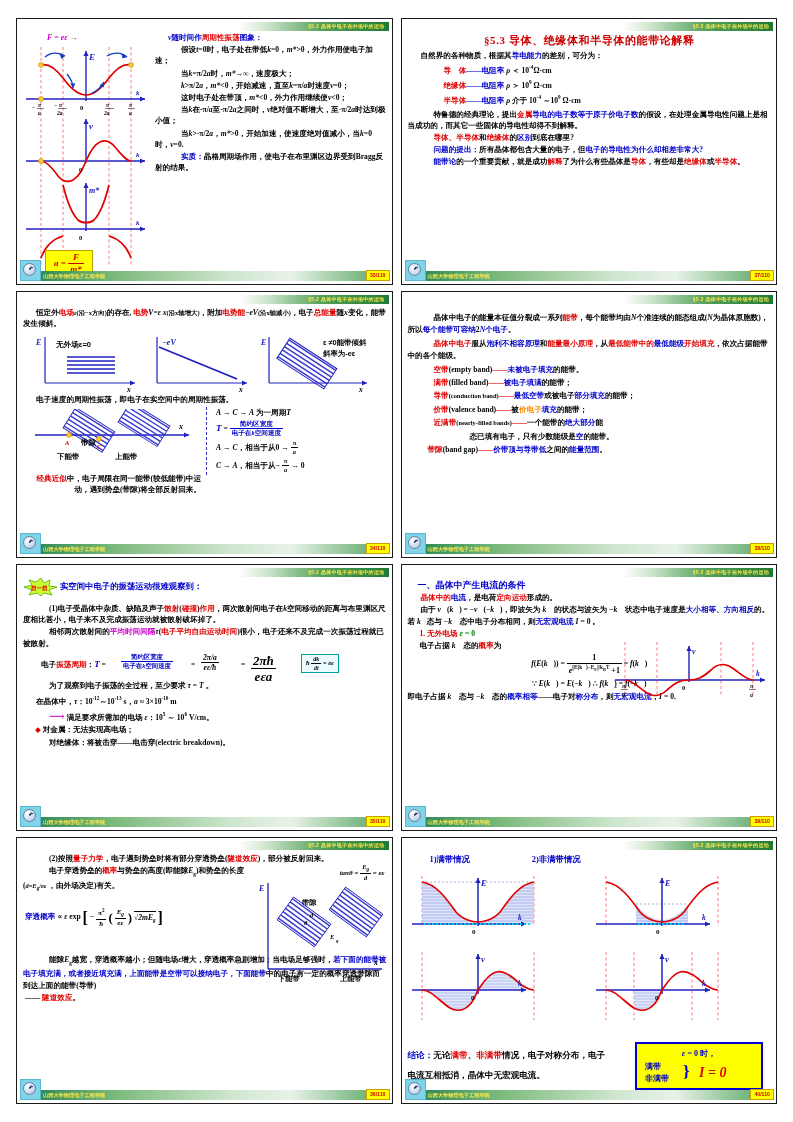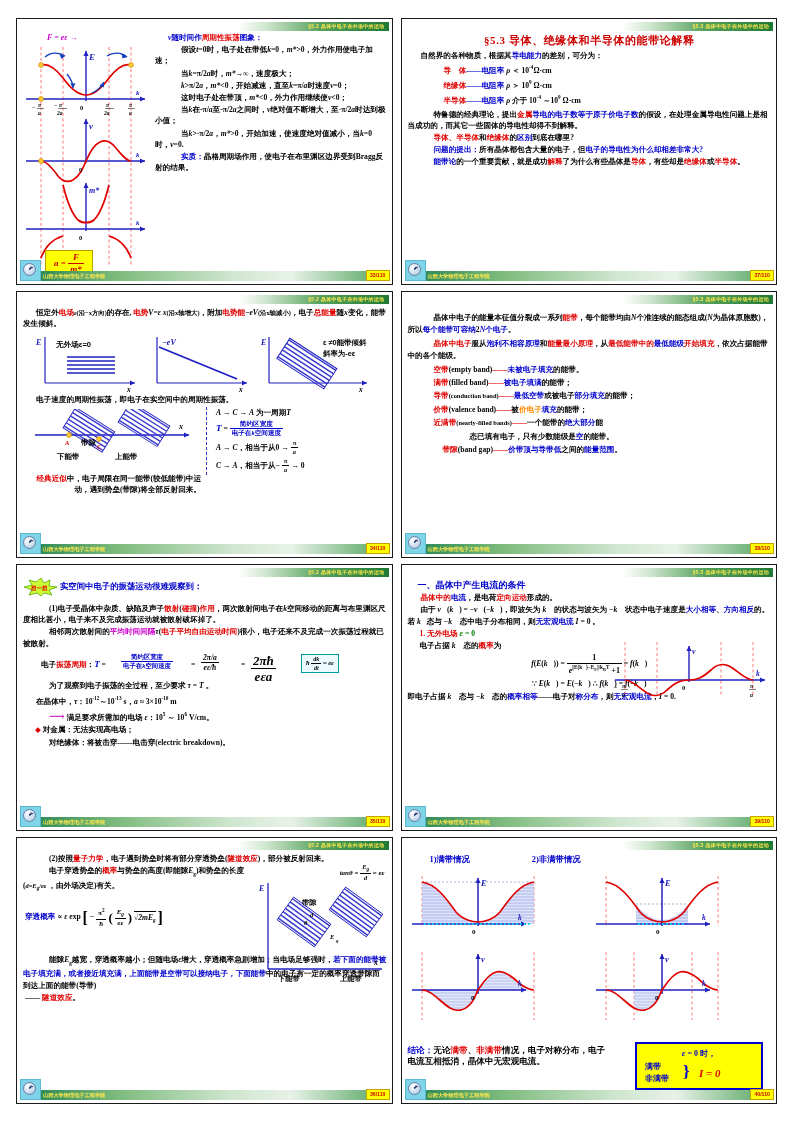--- a/index.html
+++ b/index.html
@@ -384,21 +384,21 @@
     <div class="hdr">§5.3 晶体中电子在外场中的运动</div>
     <div class="body" style="top:20px;line-height:12.4px;">
       <p class="ind2">晶体中电子的能量本征值分裂成一系列<span class="r">能带</span>，每个能带均由<span class="it">N</span>个准连续的能态组成(<span class="it">N</span>为晶体原胞数)，所以<span class="b">每个能带可容纳</span>2<span class="it b">N</span><span class="b">个电子</span>。</p>
       <p class="ind2"><span class="r">晶体中电子</span>服从<span class="b">泡利不相容原理</span>和<span class="r">能量最小原理</span>，从<span class="r">最低能带中的</span><span class="b">最低能级</span><span class="r">开始填充</span>，依次占据能带中的各个能级。</p>
       <p style="margin-left:26px;"><span class="r">空带</span>(empty band)<span class="r">——</span><span class="b">未被电子填充</span>的能带。</p>
       <p style="margin-left:26px;"><span class="r">满带</span>(filled band)<span class="r">——</span><span class="b">被电子填满</span>的能带；</p>
       <p style="margin-left:26px;"><span class="r">导带</span><span class="sm">(conduction band)</span><span class="r">——</span><span class="b">最低空带</span>或被电子<span class="b">部分填充</span>的能带；</p>
       <p style="margin-left:26px;"><span class="r">价带</span>(valence band)<span class="r">——</span>被<span class="o">价电子</span><span class="b">填充</span>的能带；</p>
       <p style="margin-left:26px;"><span class="r">近满带</span><span class="sm">(nearly-filled bands)</span><span class="r">——</span>一个能带的<span class="b">绝大部分</span>能</p>
       <p style="margin-left:62px;">态已填有电子，只有少数能级是<span class="b">空</span>的能带。</p>
-      <p style="margin-left:35px;"><span class="r">带隙</span>(band gap)<span class="r">——</span><span class="b">价带顶与导带低</span>之间的<span class="b">能量范围</span>。</p>
+      <p style="margin-left:20px;"><span class="r">带隙</span>(band gap)<span class="r">——</span><span class="b">价带顶与导带低</span>之间的<span class="b">能量范围</span>。</p>
     </div>
     <div class="clock">
           <div class="dial"></div>
           <div class="h1"></div>
           <div class="h2"></div>
         </div>
     <div class="ftr">
           <span class="org">山西大学物理电子工程学院</span>
         </div>
     <div class="pageno">38/110</div>
@@ -678,31 +678,31 @@
           <path d="M14,42 C24,42 32,54 42,60 C50,64.5 58,62 64,54 C67,50 68,46 70,42
                    C74,36 80,26 88,24 C96,22 104,28 112,36 C118,40 122,42 126,42" stroke="#e00000" stroke-width="1.7" fill="none"></path>
           <text x="73" y="14" font-size="8.5" font-style="italic" font-weight="bold" fill="#2020c0" font-family="Liberation Serif, serif">v</text>
           <text x="110" y="38" font-size="7.5" font-style="italic" fill="#2020c0" font-family="Liberation Serif, serif">k</text>
           <text x="63" y="52" font-size="7" font-weight="bold" fill="#000" font-family="Liberation Serif, serif">0</text>
         </g>
       </svg>
       
       <div style="position:relative;margin-top:4px;">
         <div style="width:200px;">
-          <p style="font-size:8.6px;line-height:11px;">
+          <p style="font-size:8.6px;line-height:20px;">
             <span class="b">结论：</span>无论<span class="r">满带</span>、<span class="r">非满带</span>情况，电子对称分布，电子电流互相抵消，晶体中无宏观电流。
           </p>
         </div>
         <div class="ylwbox" style="position:absolute;right:8px;top:-3px;width:112px;">
           <div class="ctr" style="margin-bottom:1px;"><span class="it b" style="font-size:9px;">ε</span> <span class="b">= 0  时，</span></div>
           <div style="position:relative;height:24px;">
             <span class="b" style="position:absolute;left:2px;top:0;">满带</span>
             <span class="b" style="position:absolute;left:2px;top:12px;">非满带</span>
             <span style="position:absolute;left:40px;top:-1px;font-size:17px;color:#0000cc;line-height:24px;">}</span>
-            <span class="r it" style="position:absolute;left:56px;top:6px;font-size:11px;">I = 0</span>
+            <span class="r it" style="position:absolute;left:56px;top:6px;font-size:14px;">I = 0</span>
           </div>
         </div>
       </div>
     </div>
     <div class="clock">
           <div class="dial"></div>
           <div class="h1"></div>
           <div class="h2"></div>
         </div>
     <div class="ftr">

